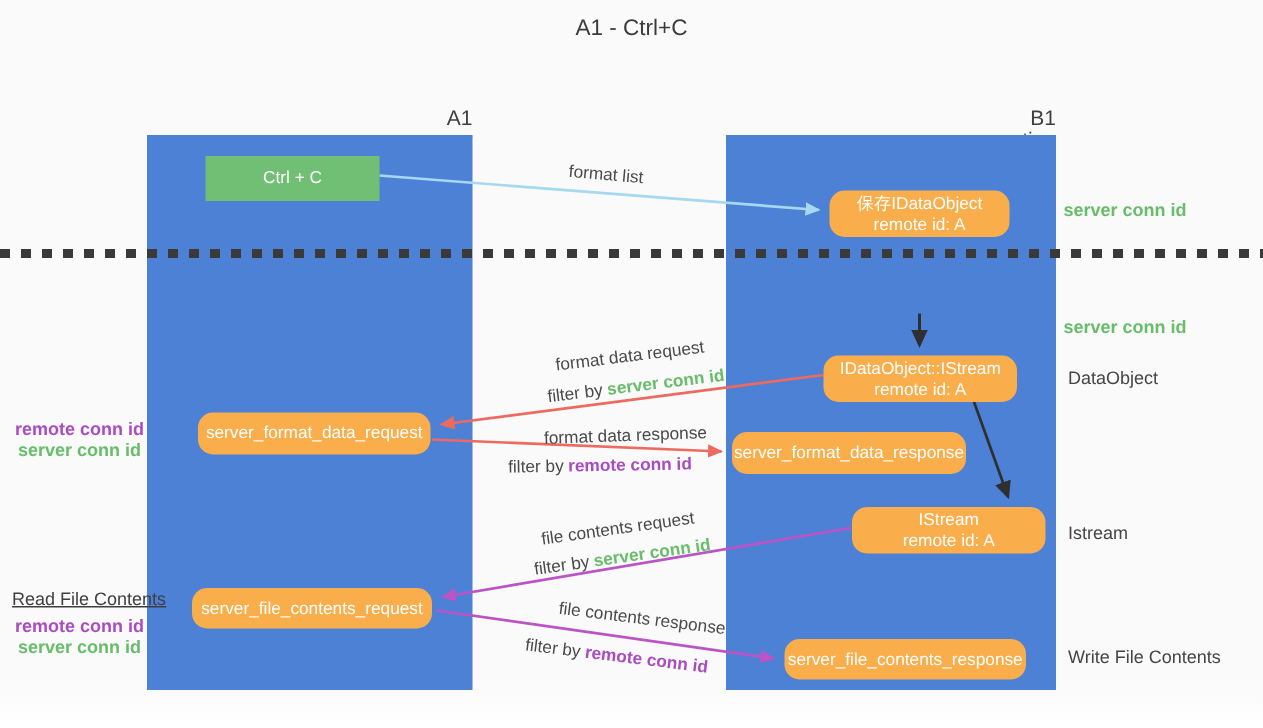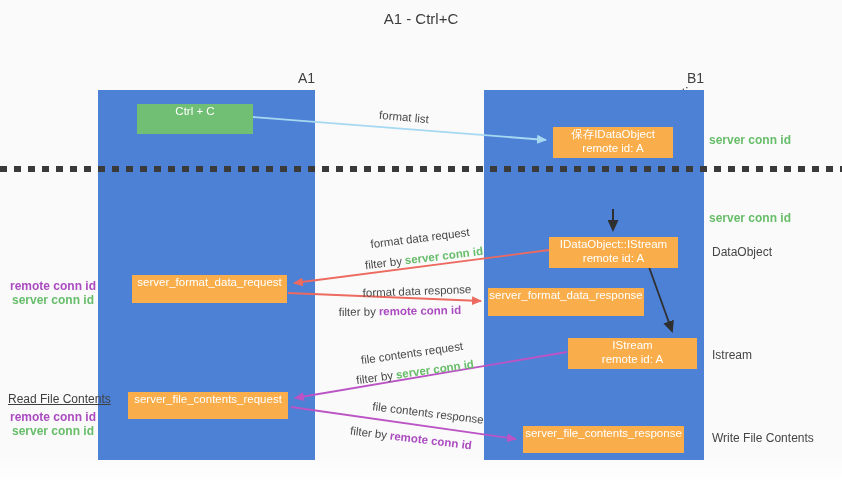--- a/index.html
+++ b/index.html
@@ -25,26 +25,26 @@
     font-size:14px;line-height:15px;color:#3f3f3f;margin-top:16px;
   }
   .lane-header.a1{left:98px;width:217px;}
   .lane-header.b1{left:484px;width:220px;}
   .dotted{
     position:absolute;left:0;top:166px;width:842px;height:6px;
     background:repeating-linear-gradient(to right,#3a3a3a 0 7px,transparent 7px 14px);
   }
   .box{
     position:absolute;
-    display:flex;flex-direction:column;align-items:center;
+    display:flex;flex-direction:column;align-items:center;justify-content:center;
     color:#ffffff;font-size:11.5px;line-height:14px;text-align:center;
     white-space:nowrap;
   }
   .box.green{background:#71bf74;}
-  .box.orange{background:#f9ae4b;}
+  .box.orange{background:#f9ae4b;border-radius:10px;}
   .slabel{
     position:absolute;font-size:12px;line-height:14px;color:#454545;white-space:nowrap;
   }
   .slabel.bold-green{color:#67bd6a;font-weight:700;}
   .lpair{
     position:absolute;text-align:right;font-size:12px;line-height:14px;font-weight:700;white-space:nowrap;
   }
   .lpair .purple{color:#ab4bc0;}
   .lpair .green{color:#67bd6a;}
   .flabel{

